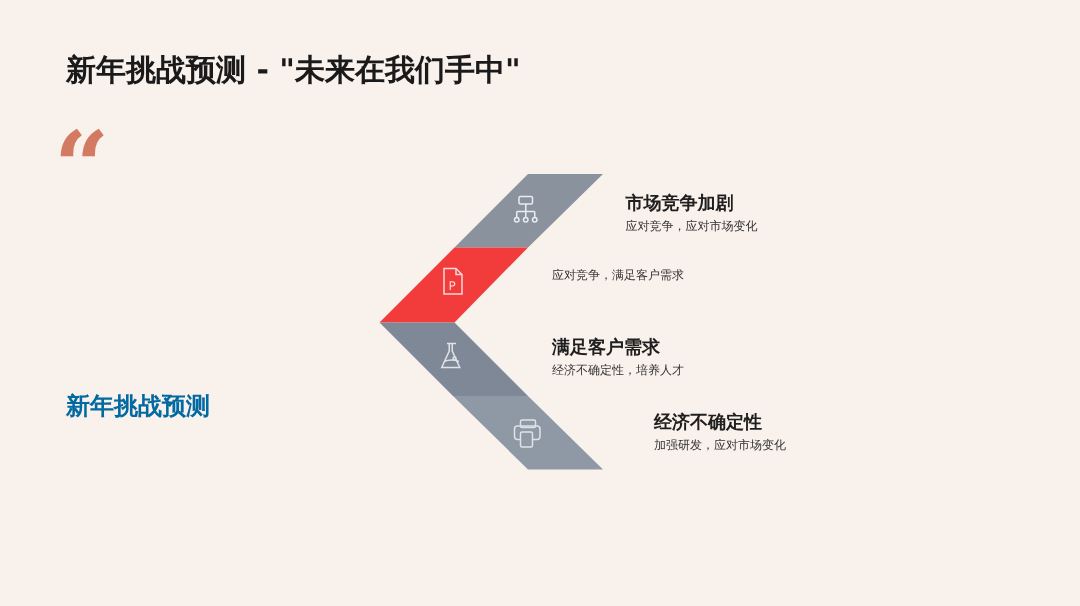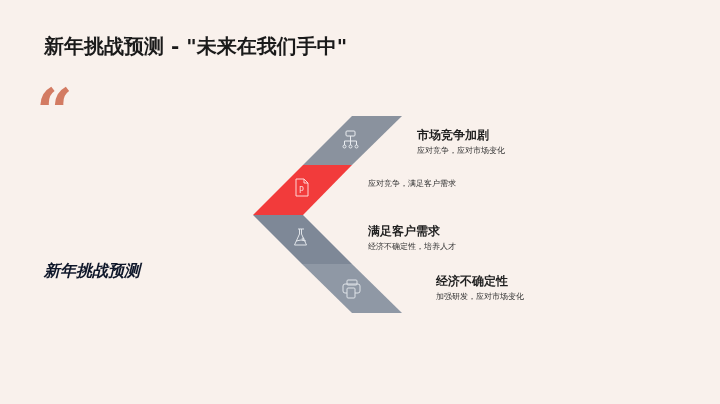--- a/index.html
+++ b/index.html
@@ -16,23 +16,22 @@
     letter-spacing: 0px; white-space: nowrap;
   }
   .quote-mark {
     position: absolute; left: 36px; top: 80px;
     font-family: "DejaVu Serif", "Liberation Serif", serif;
     font-size: 64px; font-weight: bold; color: #d37b62;
     line-height: 1;
   }
   .subtitle {
     position: absolute; left: 44px; top: 261px;
-    font-size: 16px; font-weight: bold; color: #0f172a;
+    font-size: 16px; font-weight: bold; color: #0369a1;
     white-space: nowrap;
-    font-style: italic;
   }
   .chevron { position: absolute; left: 0; top: 0; width: 720px; height: 404px; }
   .item { position: absolute; white-space: nowrap; }
   .item-title { font-size: 12px; font-weight: bold; color: #1f1f1f; line-height: 16px; }
   .item-title.accent { color: #d8775c; }
   .item-desc { font-size: 8px; color: #333; line-height: 12px; margin-top: 2px; }
 </style>
 </head>
 <body>
 

